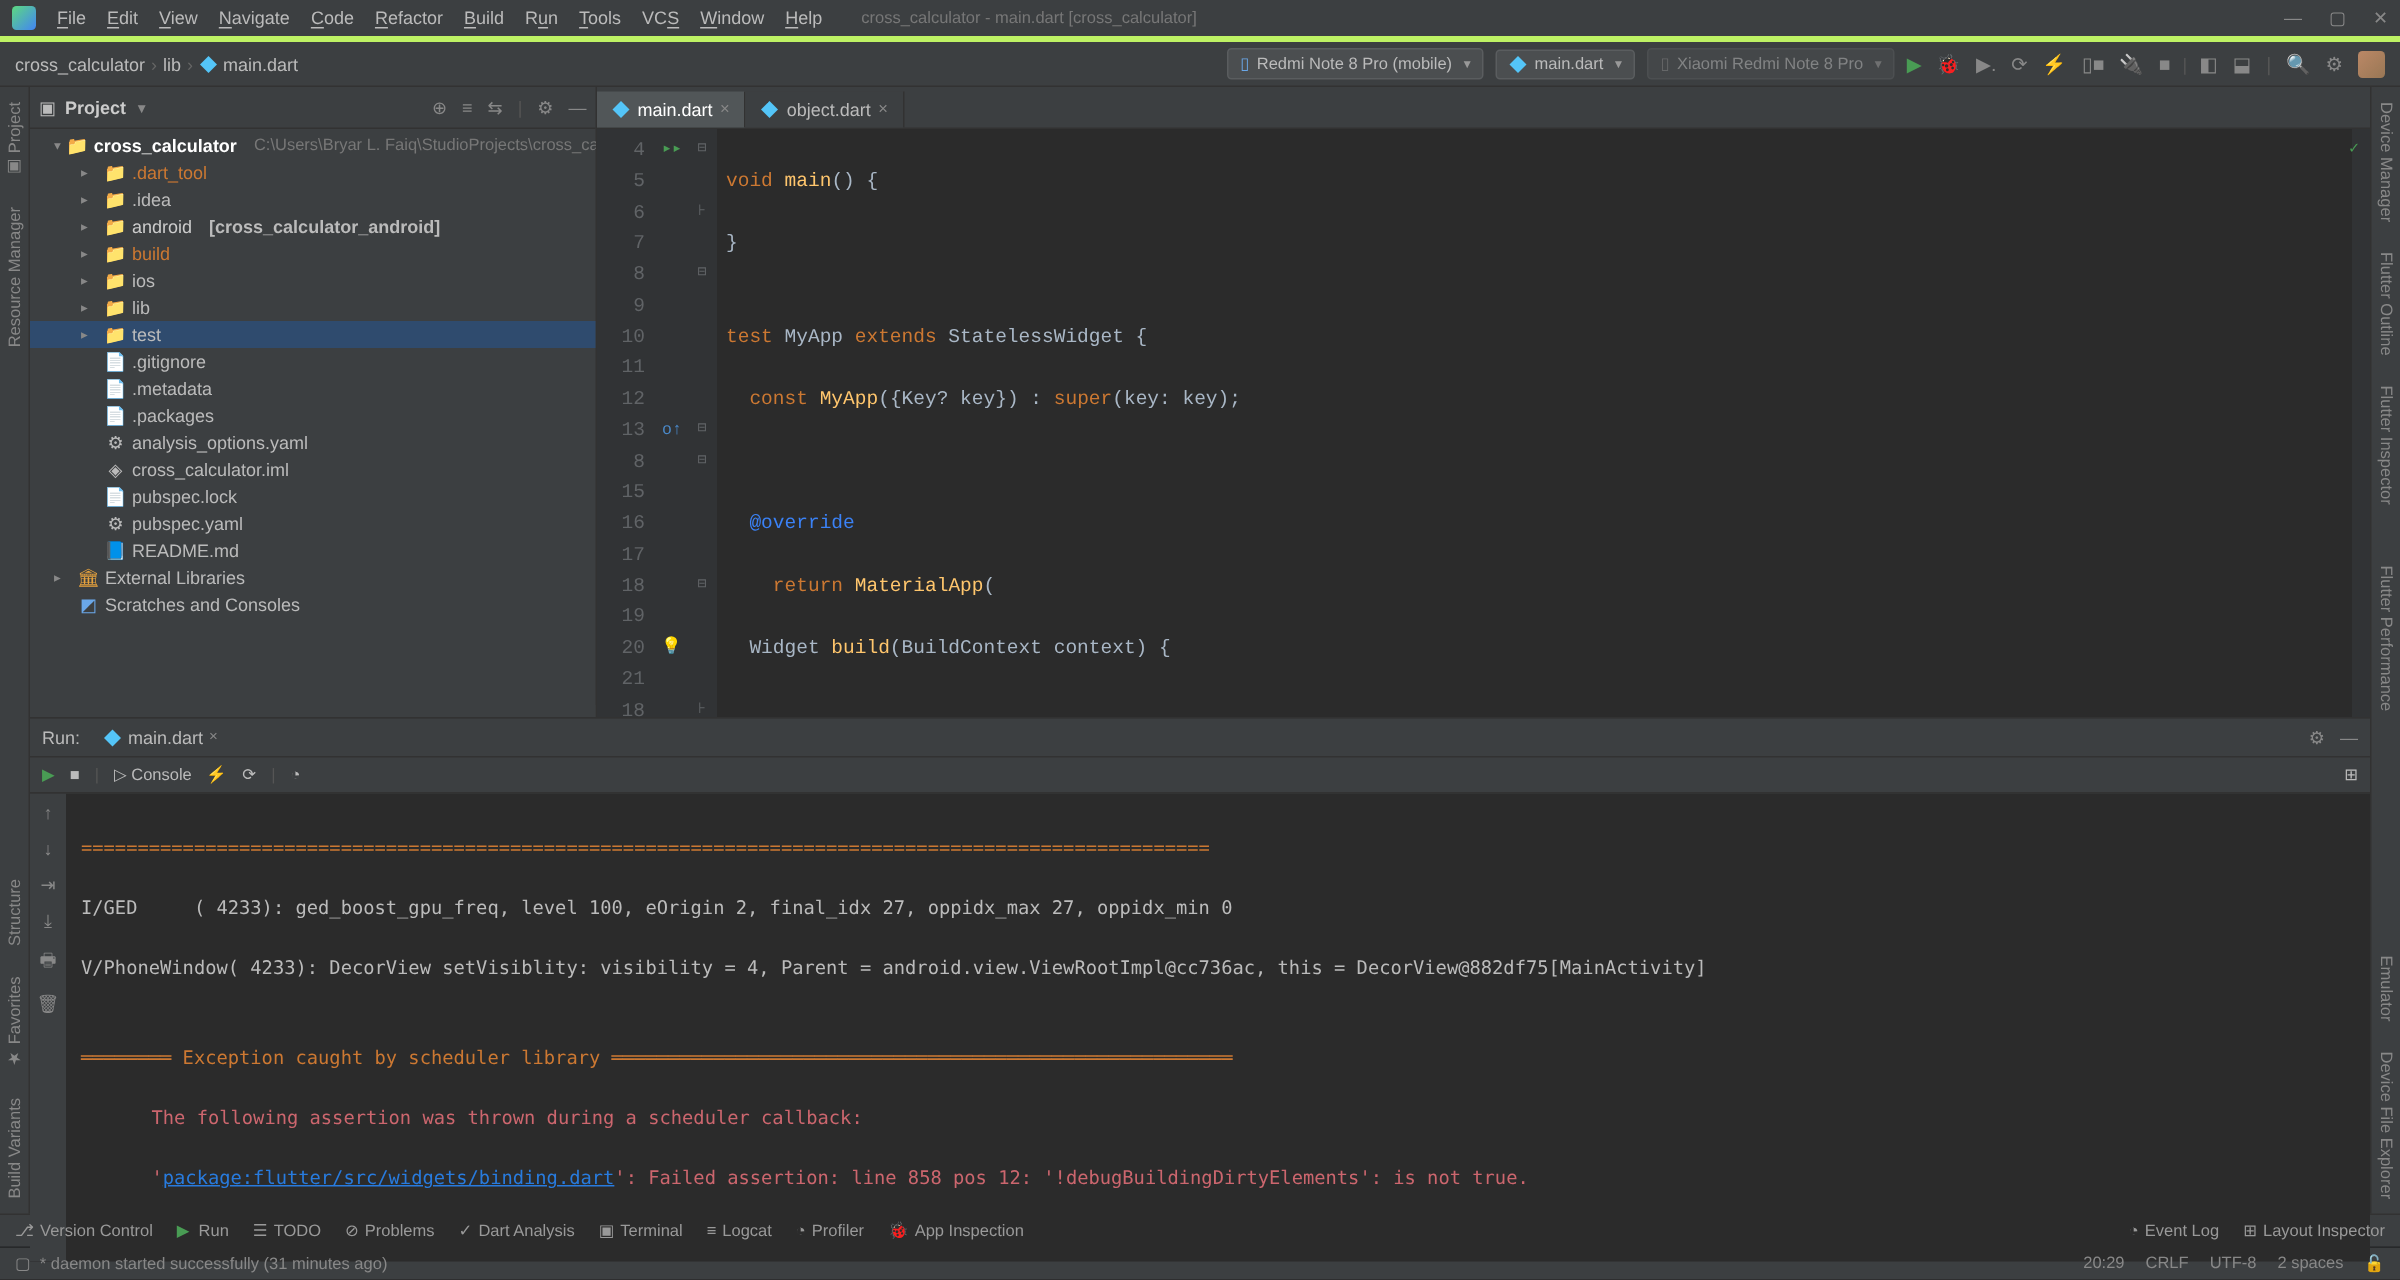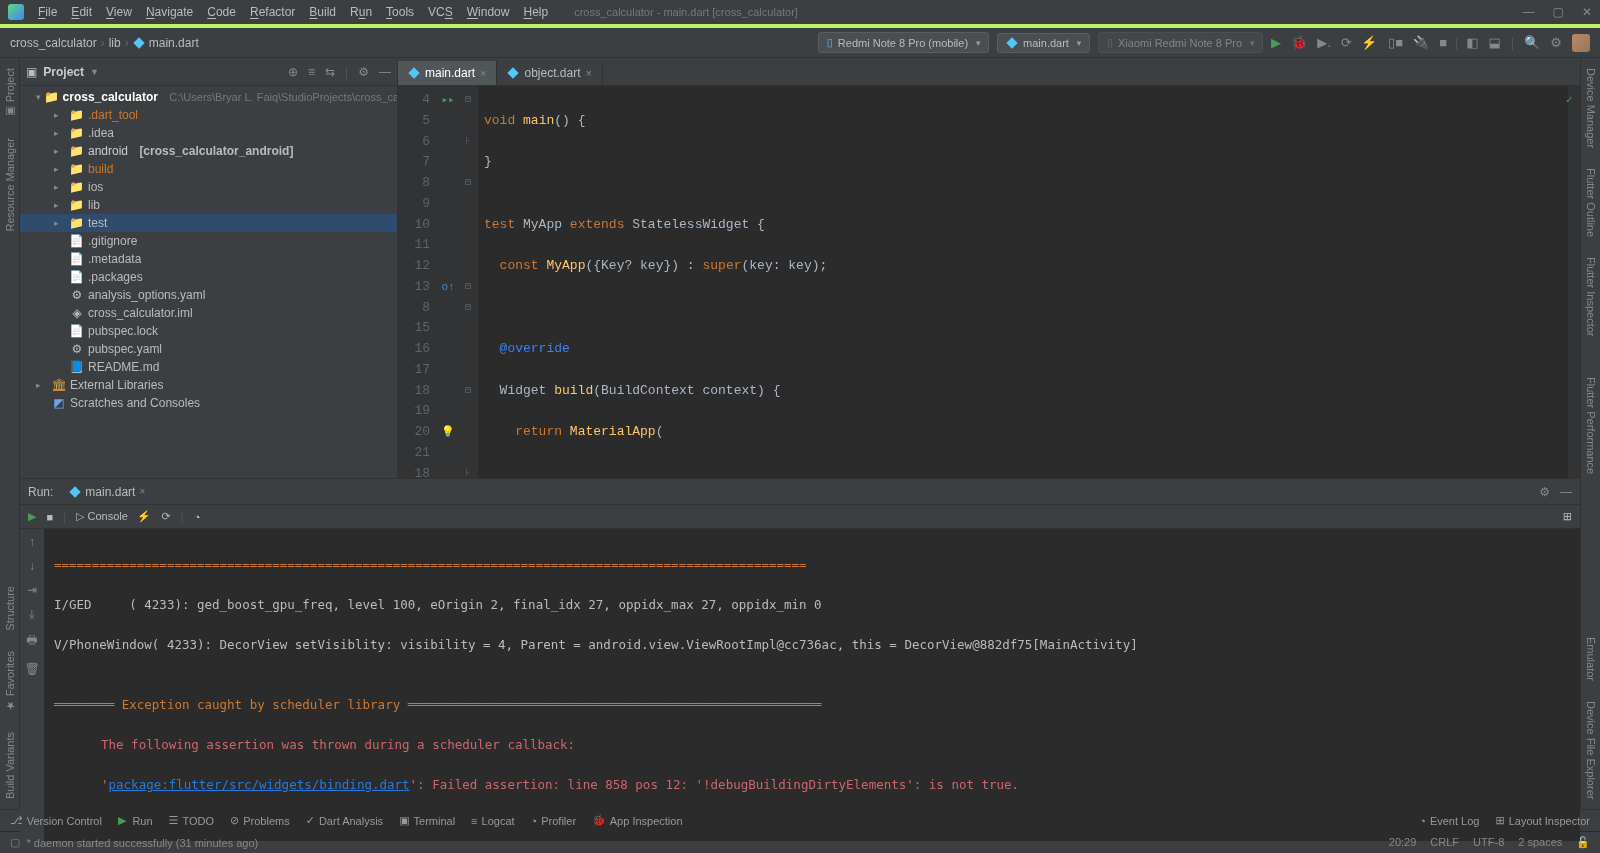--- a/index.html
+++ b/index.html
@@ -359,22 +359,22 @@
           </div>
           <div class="code-lines">
 <div><span class="kw">void</span> <span class="mtd">main</span>() {</div>
 <div>}</div>
 <div></div>
 <div><span class="kw">test</span> MyApp <span class="kw">extends</span> StatelessWidget {</div>
 <div>  <span class="kw">const</span> <span class="mtd">MyApp</span>({Key? key}) : <span class="kw">super</span>(key: key);</div>
 <div></div>
 <div></div>
 <div>  <span class="ann">@override</span></div>
+<div>    <span class="kw">return</span> <span class="mtd">MaterialApp</span>(</div>
 <div>  Widget <span class="mtd">build</span>(BuildContext context) {</div>
-<div>    <span class="kw">return</span> <span class="mtd">MaterialApp</span>(</div>
 
 
 
 
 
 
 
 
 
           </div>

